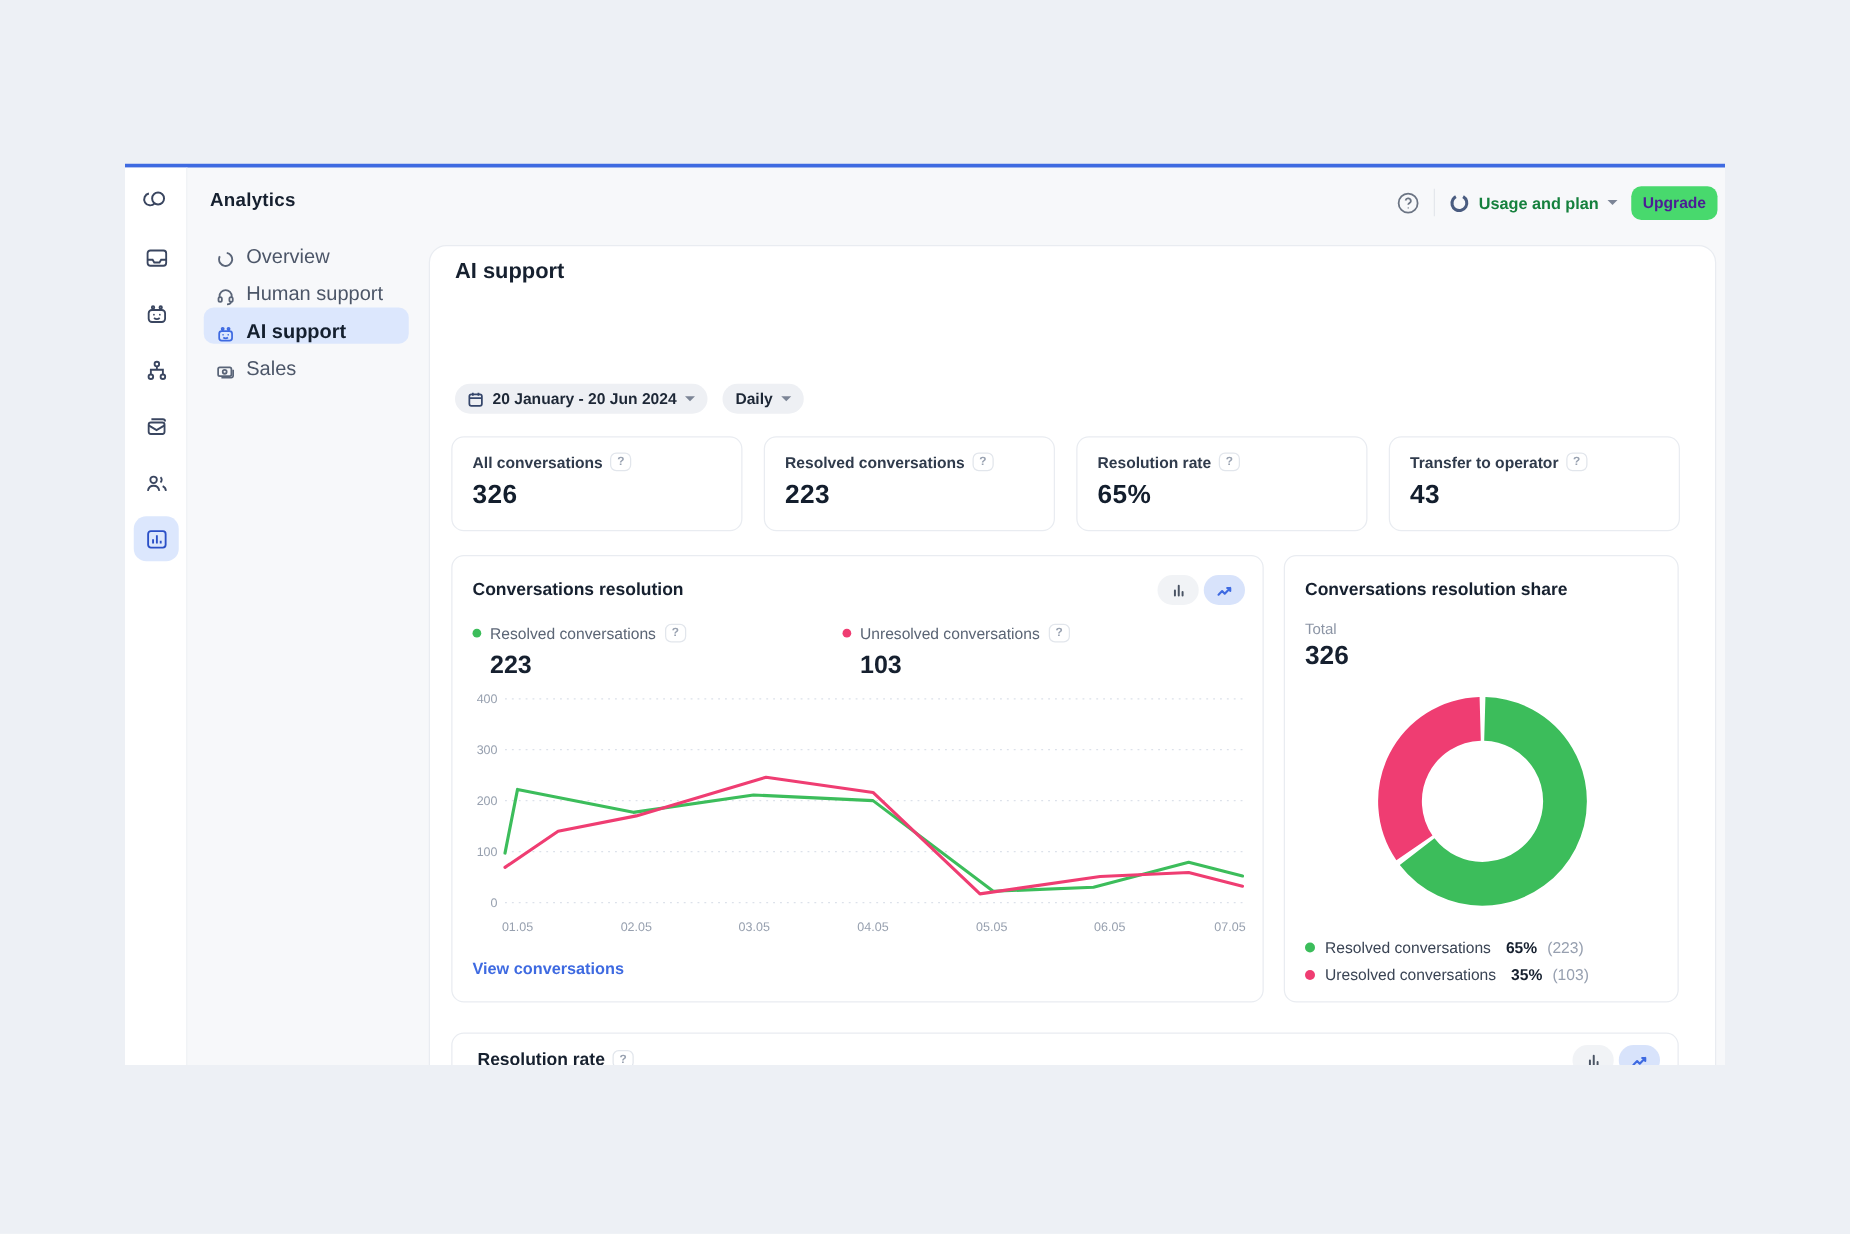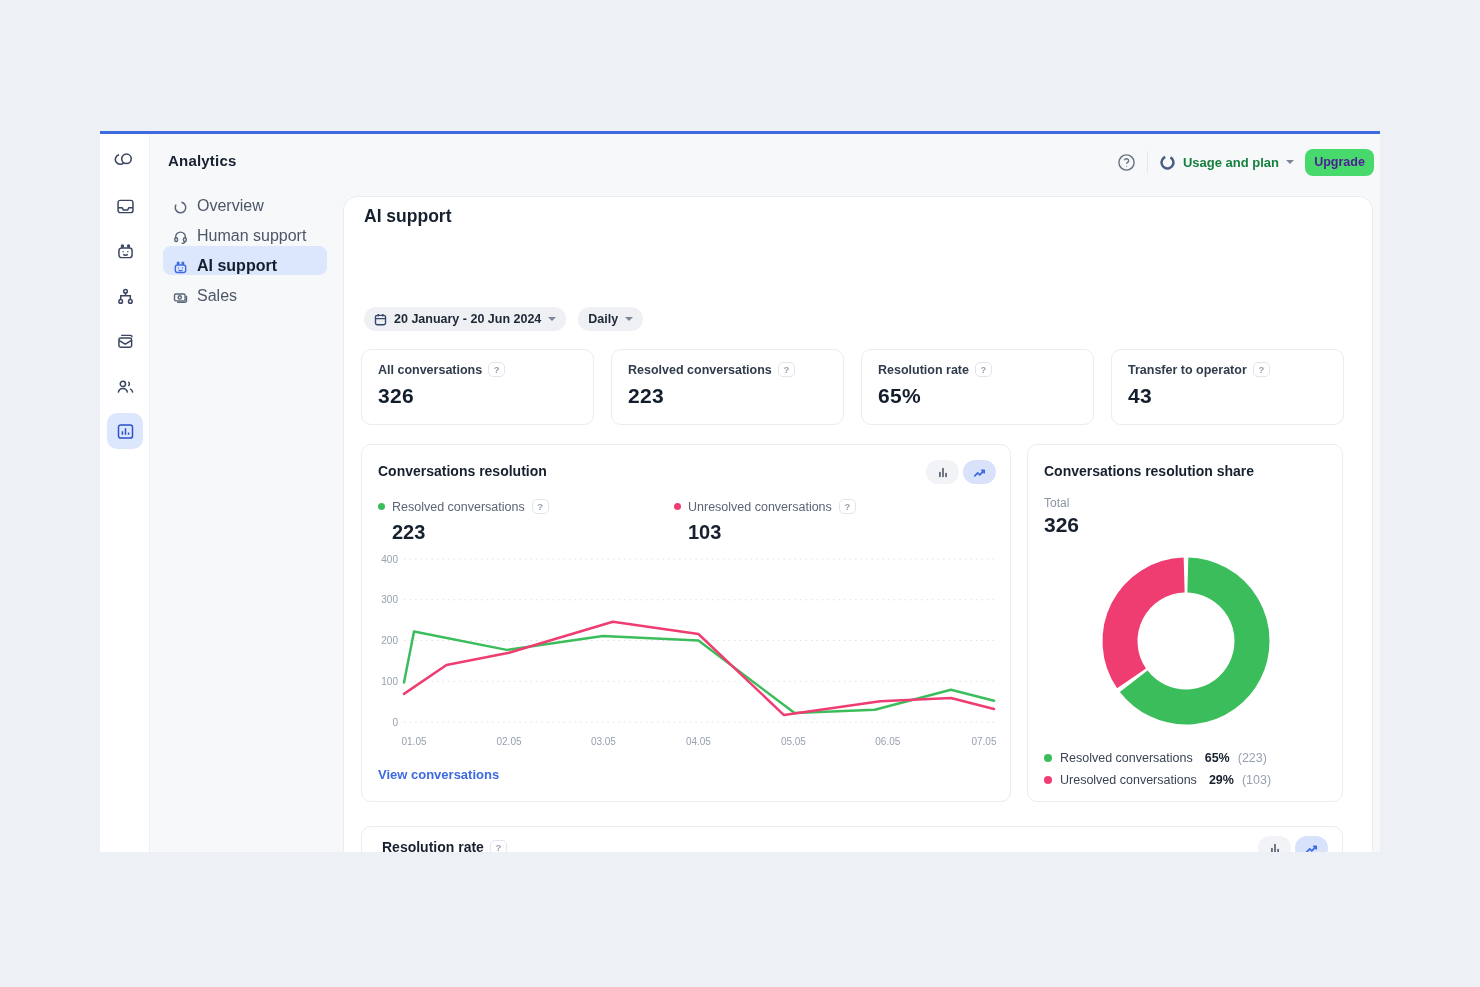--- a/index.html
+++ b/index.html
@@ -324,21 +324,21 @@
       <div class="donut-legend">
         <div class="dlegend-row">
           <span class="dot" style="background: rgb(60, 189, 91);"></span>
           <span>Resolved conversations</span>
           <span class="dlegend-pct">65%</span>
           <span class="dlegend-count">(223)</span>
         </div>
         <div class="dlegend-row">
           <span class="dot" style="background: rgb(239, 61, 114);"></span>
           <span>Uresolved conversations</span>
-          <span class="dlegend-pct">29%</span>
+          <span class="dlegend-pct">35%</span>
           <span class="dlegend-count">(103)</span>
         </div>
       </div>
     </div>
 
     <div class="card card-rate">
       <div class="rate-head">
         <span class="card-title">Resolution rate</span>
         <span class="qbadge">?</span>
       </div>

